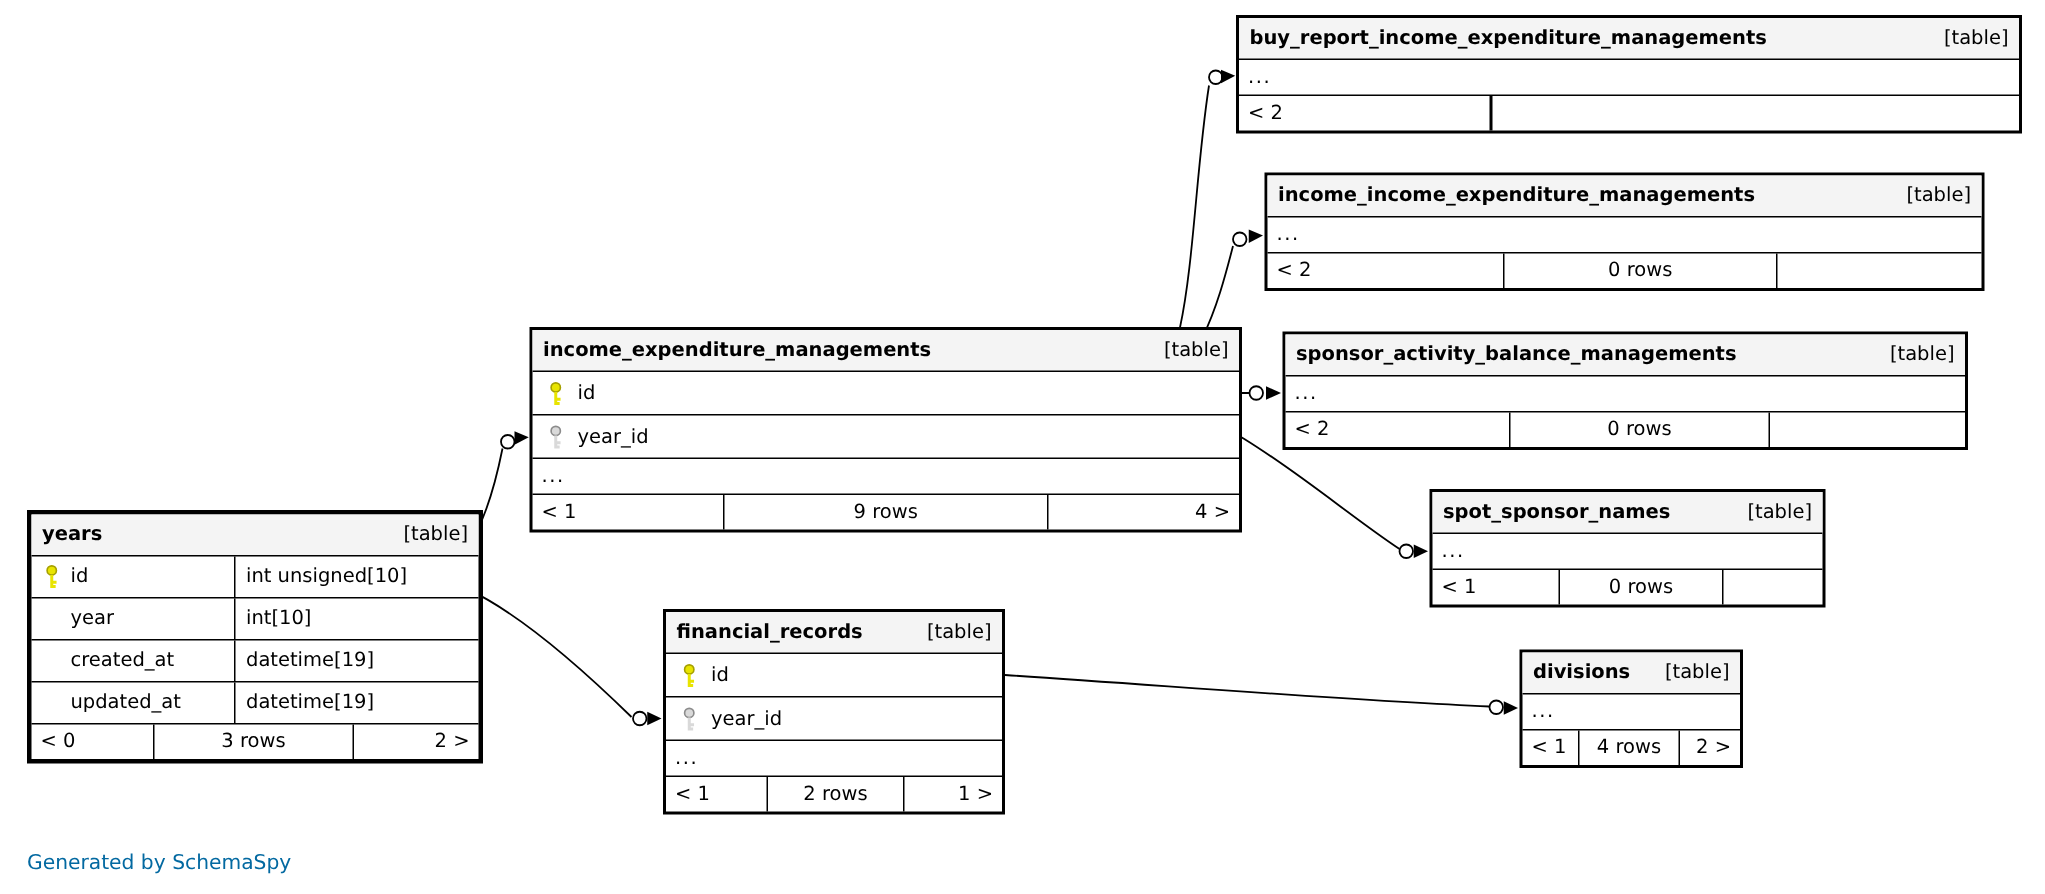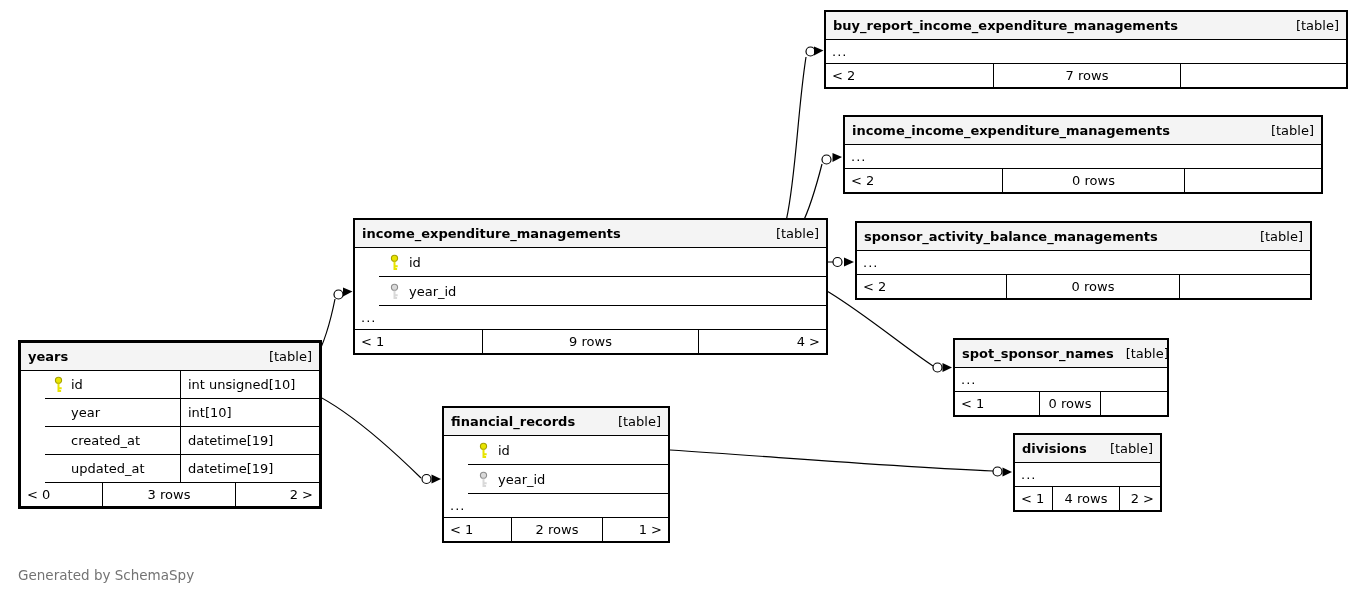--- a/index.html
+++ b/index.html
@@ -9,21 +9,21 @@
     font-family:"DejaVu Sans","Liberation Sans",sans-serif;
     font-size:13px; color:#000; overflow:hidden;
   }
   svg.edges { position:absolute; left:0; top:0; z-index:0; }
   .tbl { position:absolute; z-index:1; background:#fff; border:2px solid #000; }
   .tbl.main { border-width:3px; }
   .thead { display:flex; justify-content:space-between; align-items:center;
            background:#f4f4f4; border-bottom:1px solid #000; height:28px; padding:0 7px; }
   .tname { font-weight:bold; white-space:nowrap; }
   .tbadge { white-space:nowrap; padding-left:12px; }
-  .trow { display:flex; align-items:stretch; height:29px; border-bottom:1px solid #000;margin-left:24px; }
+  .trow { display:flex; align-items:stretch; height:29px; border-bottom:1px solid #000; }
   .t-years .trow { height:28px; }
   .cell-name { display:flex; align-items:center; flex:1; }
   .t-years .cell-name { flex:none; width:136px; border-right:1px solid #000; }
   .cell-type { display:flex; align-items:center; padding-left:7px; }
   .iconslot { width:30px; display:flex; justify-content:center; align-items:center; }
   .t-years .iconslot { width:26px; }
   .tellipsis { height:24px; display:flex; align-items:center; padding:0 6px;
                border-bottom:1px solid #000; letter-spacing:1px; }
   .tfoot { display:flex; height:23px; align-items:stretch; }
   .fc { display:flex; align-items:center; white-space:nowrap; }
@@ -31,34 +31,34 @@
   .fc.c { justify-content:center; flex:1; }
   .fc.r { justify-content:flex-end; padding-right:6px; border-left:1px solid #000; }
 
   
   .t-years { left:18px;  top:340px; width:304px; }
   .t-iem   { left:353px; top:218px; width:475px; }
   .t-fr    { left:442px; top:406px; width:228px; }
   .t-buy   { left:824px; top:10px;  width:524px; }
   .t-iiem  { left:843px; top:115px; width:480px; }
   .t-sab   { left:855px; top:221px; width:457px; }
-  .t-spot  { left:953px; top:326px; width:216px;margin-top:12px; }
+  .t-spot  { left:953px; top:326px; width:264px; }
   .t-div   { left:1013px;top:433px; width:149px; }
 
   
   .t-years .fc.l{width:82px}  .t-years .fc.r{width:84px}
   .t-iem   .fc.l{width:128px} .t-iem   .fc.r{width:128px}
   .t-fr    .fc.l{width:68px}  .t-fr    .fc.r{width:66px}
   .t-buy   .fc.l{width:168px} .t-buy   .fc.r{width:166px}
   .t-iiem  .fc.l{width:158px} .t-iiem  .fc.r{width:137px}
   .t-sab   .fc.l{width:150px} .t-sab   .fc.r{width:131px}
   .t-spot  .fc.l{width:85px}  .t-spot  .fc.r{width:67px}
   .t-div   .fc.l{width:38px}  .t-div   .fc.r{width:41px}
 
-  .gen-note { position:absolute; left:18px; top:567px; font-size:13.5px; color:#737373; z-index:1; }
+  .gen-note { position:absolute; left:18px; top:567px; font-size:13.5px; color:#0369a1; z-index:1; }
 </style>
 </head>
 <body>
 
 <div class="canvas">
 
   <svg class="edges" width="1363" height="596" viewBox="0 0 1363 596">
     <g stroke="#000" stroke-width="1.2" fill="none">
 
       <g>
@@ -221,21 +221,20 @@
   </div>
 
   <div class="tbl t-buy">
     <div class="thead">
       <span class="tname">buy_report_income_expenditure_managements</span>
       <span class="tbadge">[table]</span>
     </div>
     <div class="tellipsis">...</div>
     <div class="tfoot">
       <div class="fc l">&lt; 2</div>
-      <div class="fc c">7 rows</div>
       <div class="fc r"></div>
     </div>
   </div>
 
   <div class="tbl t-iiem">
     <div class="thead">
       <span class="tname">income_income_expenditure_managements</span>
       <span class="tbadge">[table]</span>
     </div>
     <div class="tellipsis">...</div>

